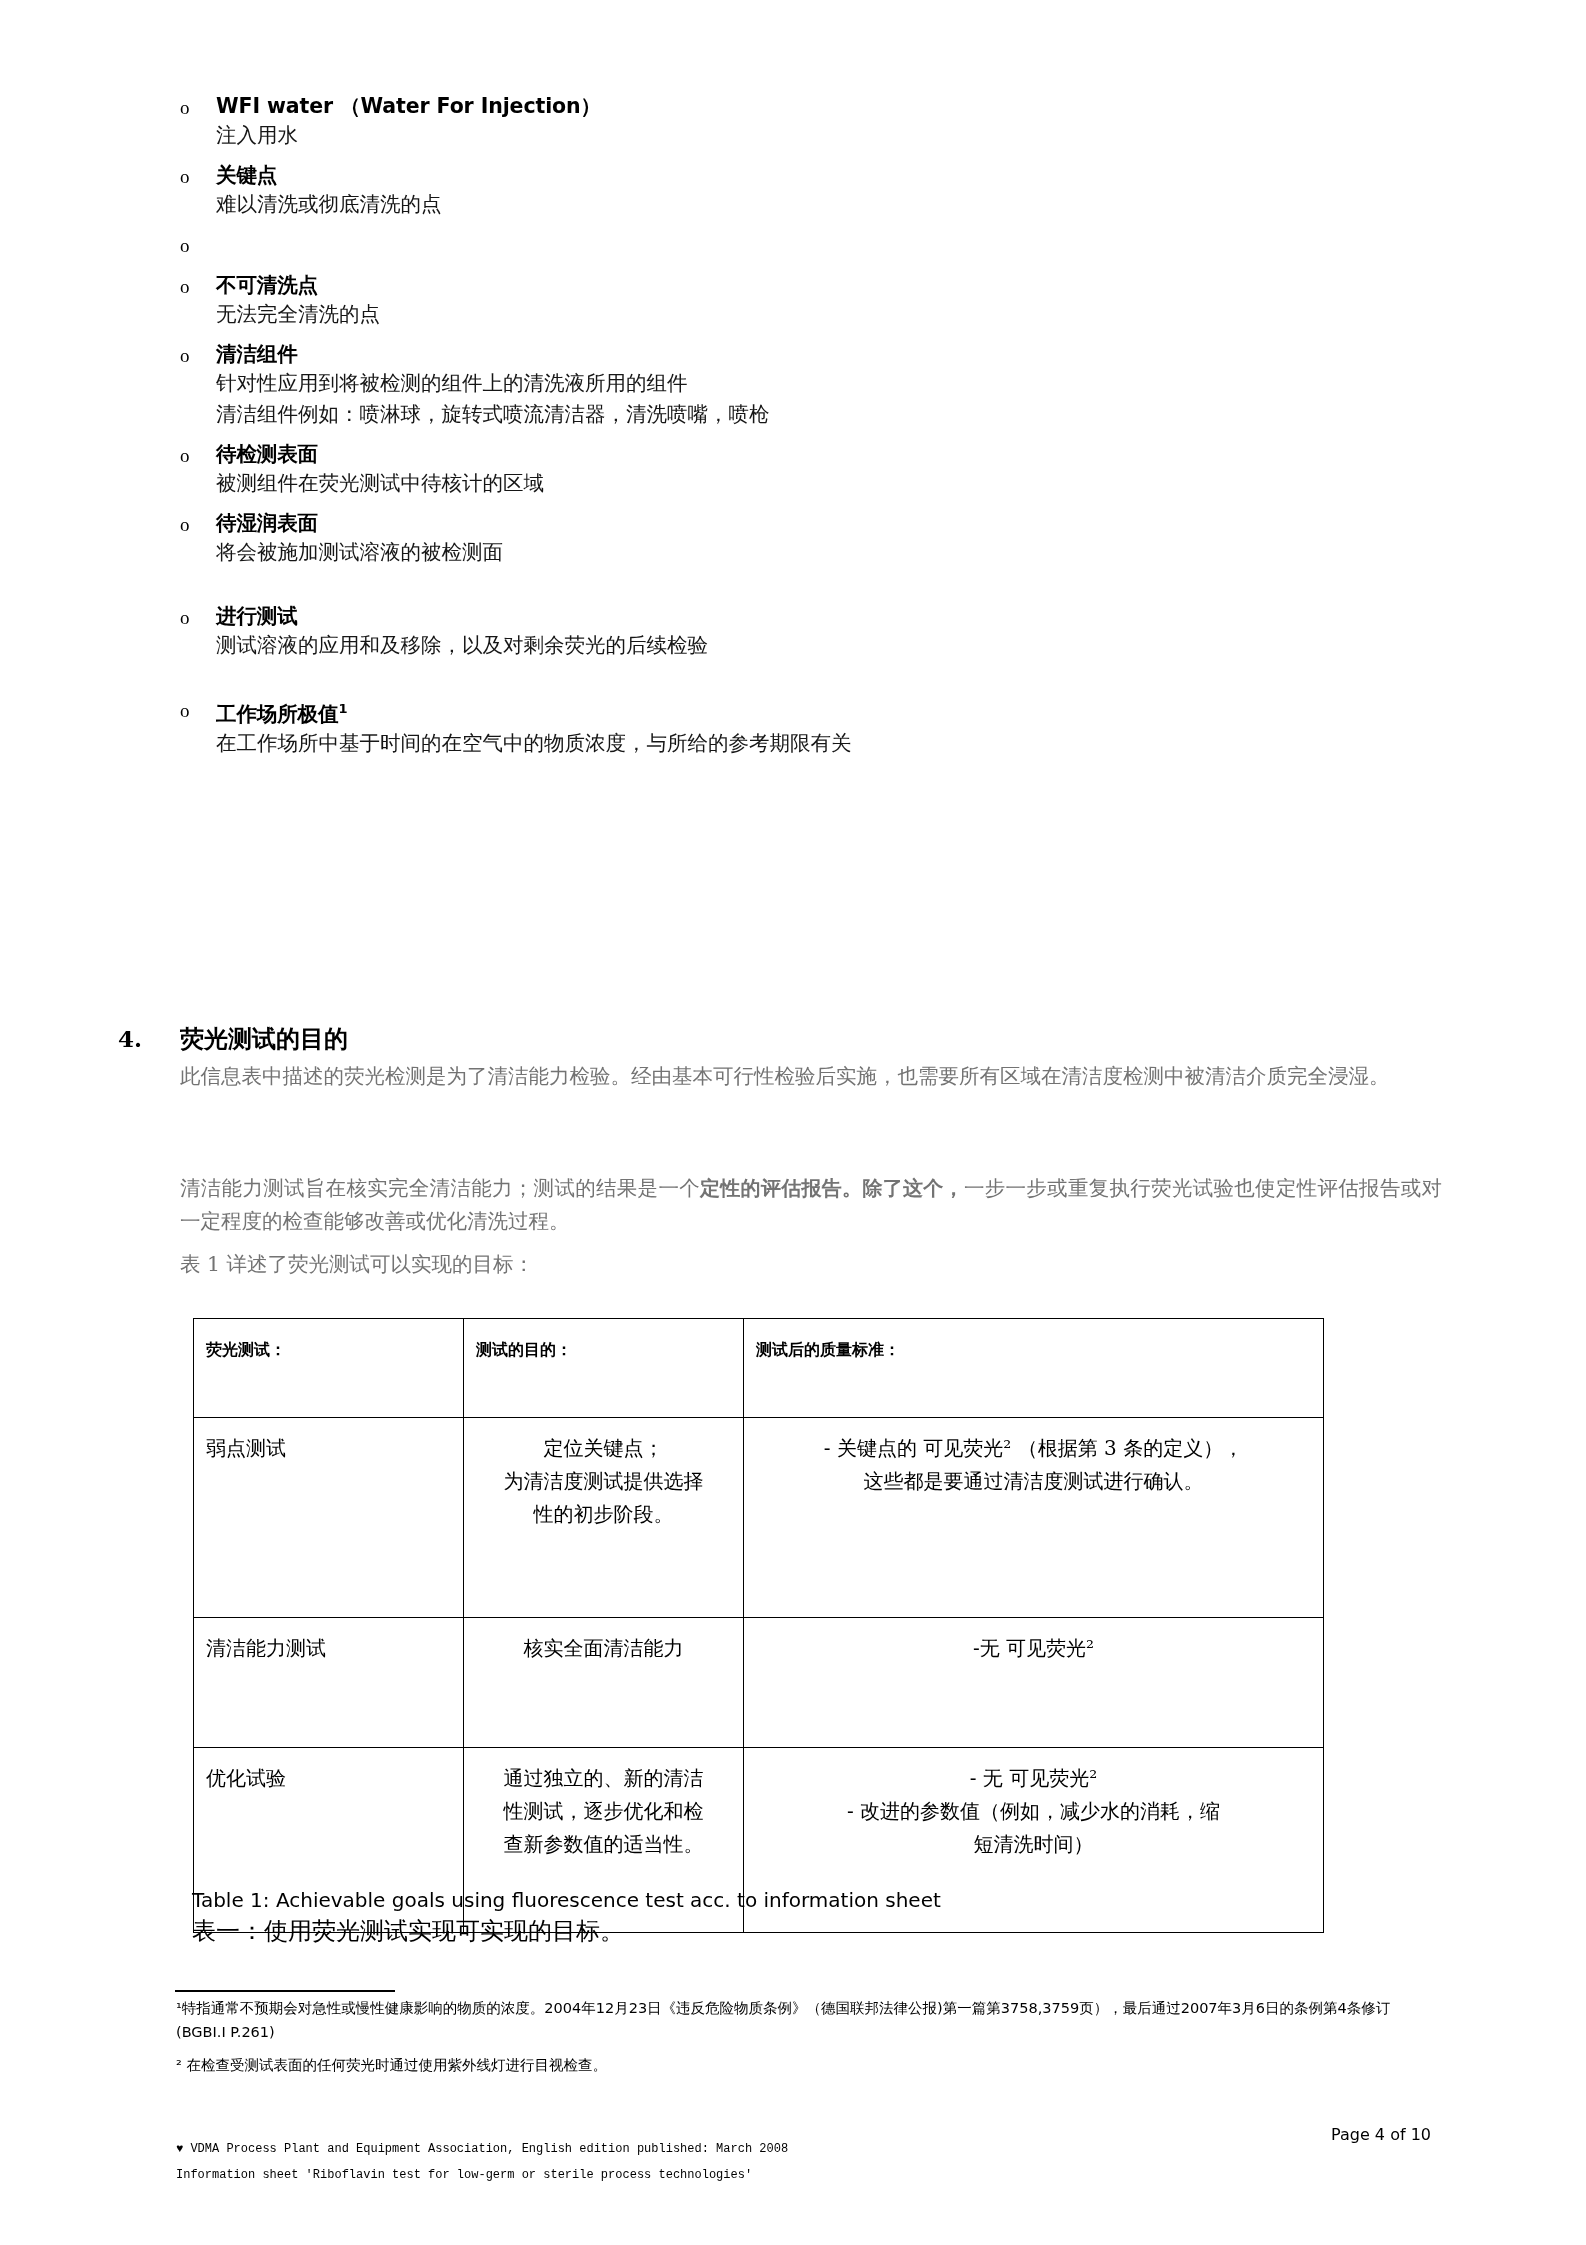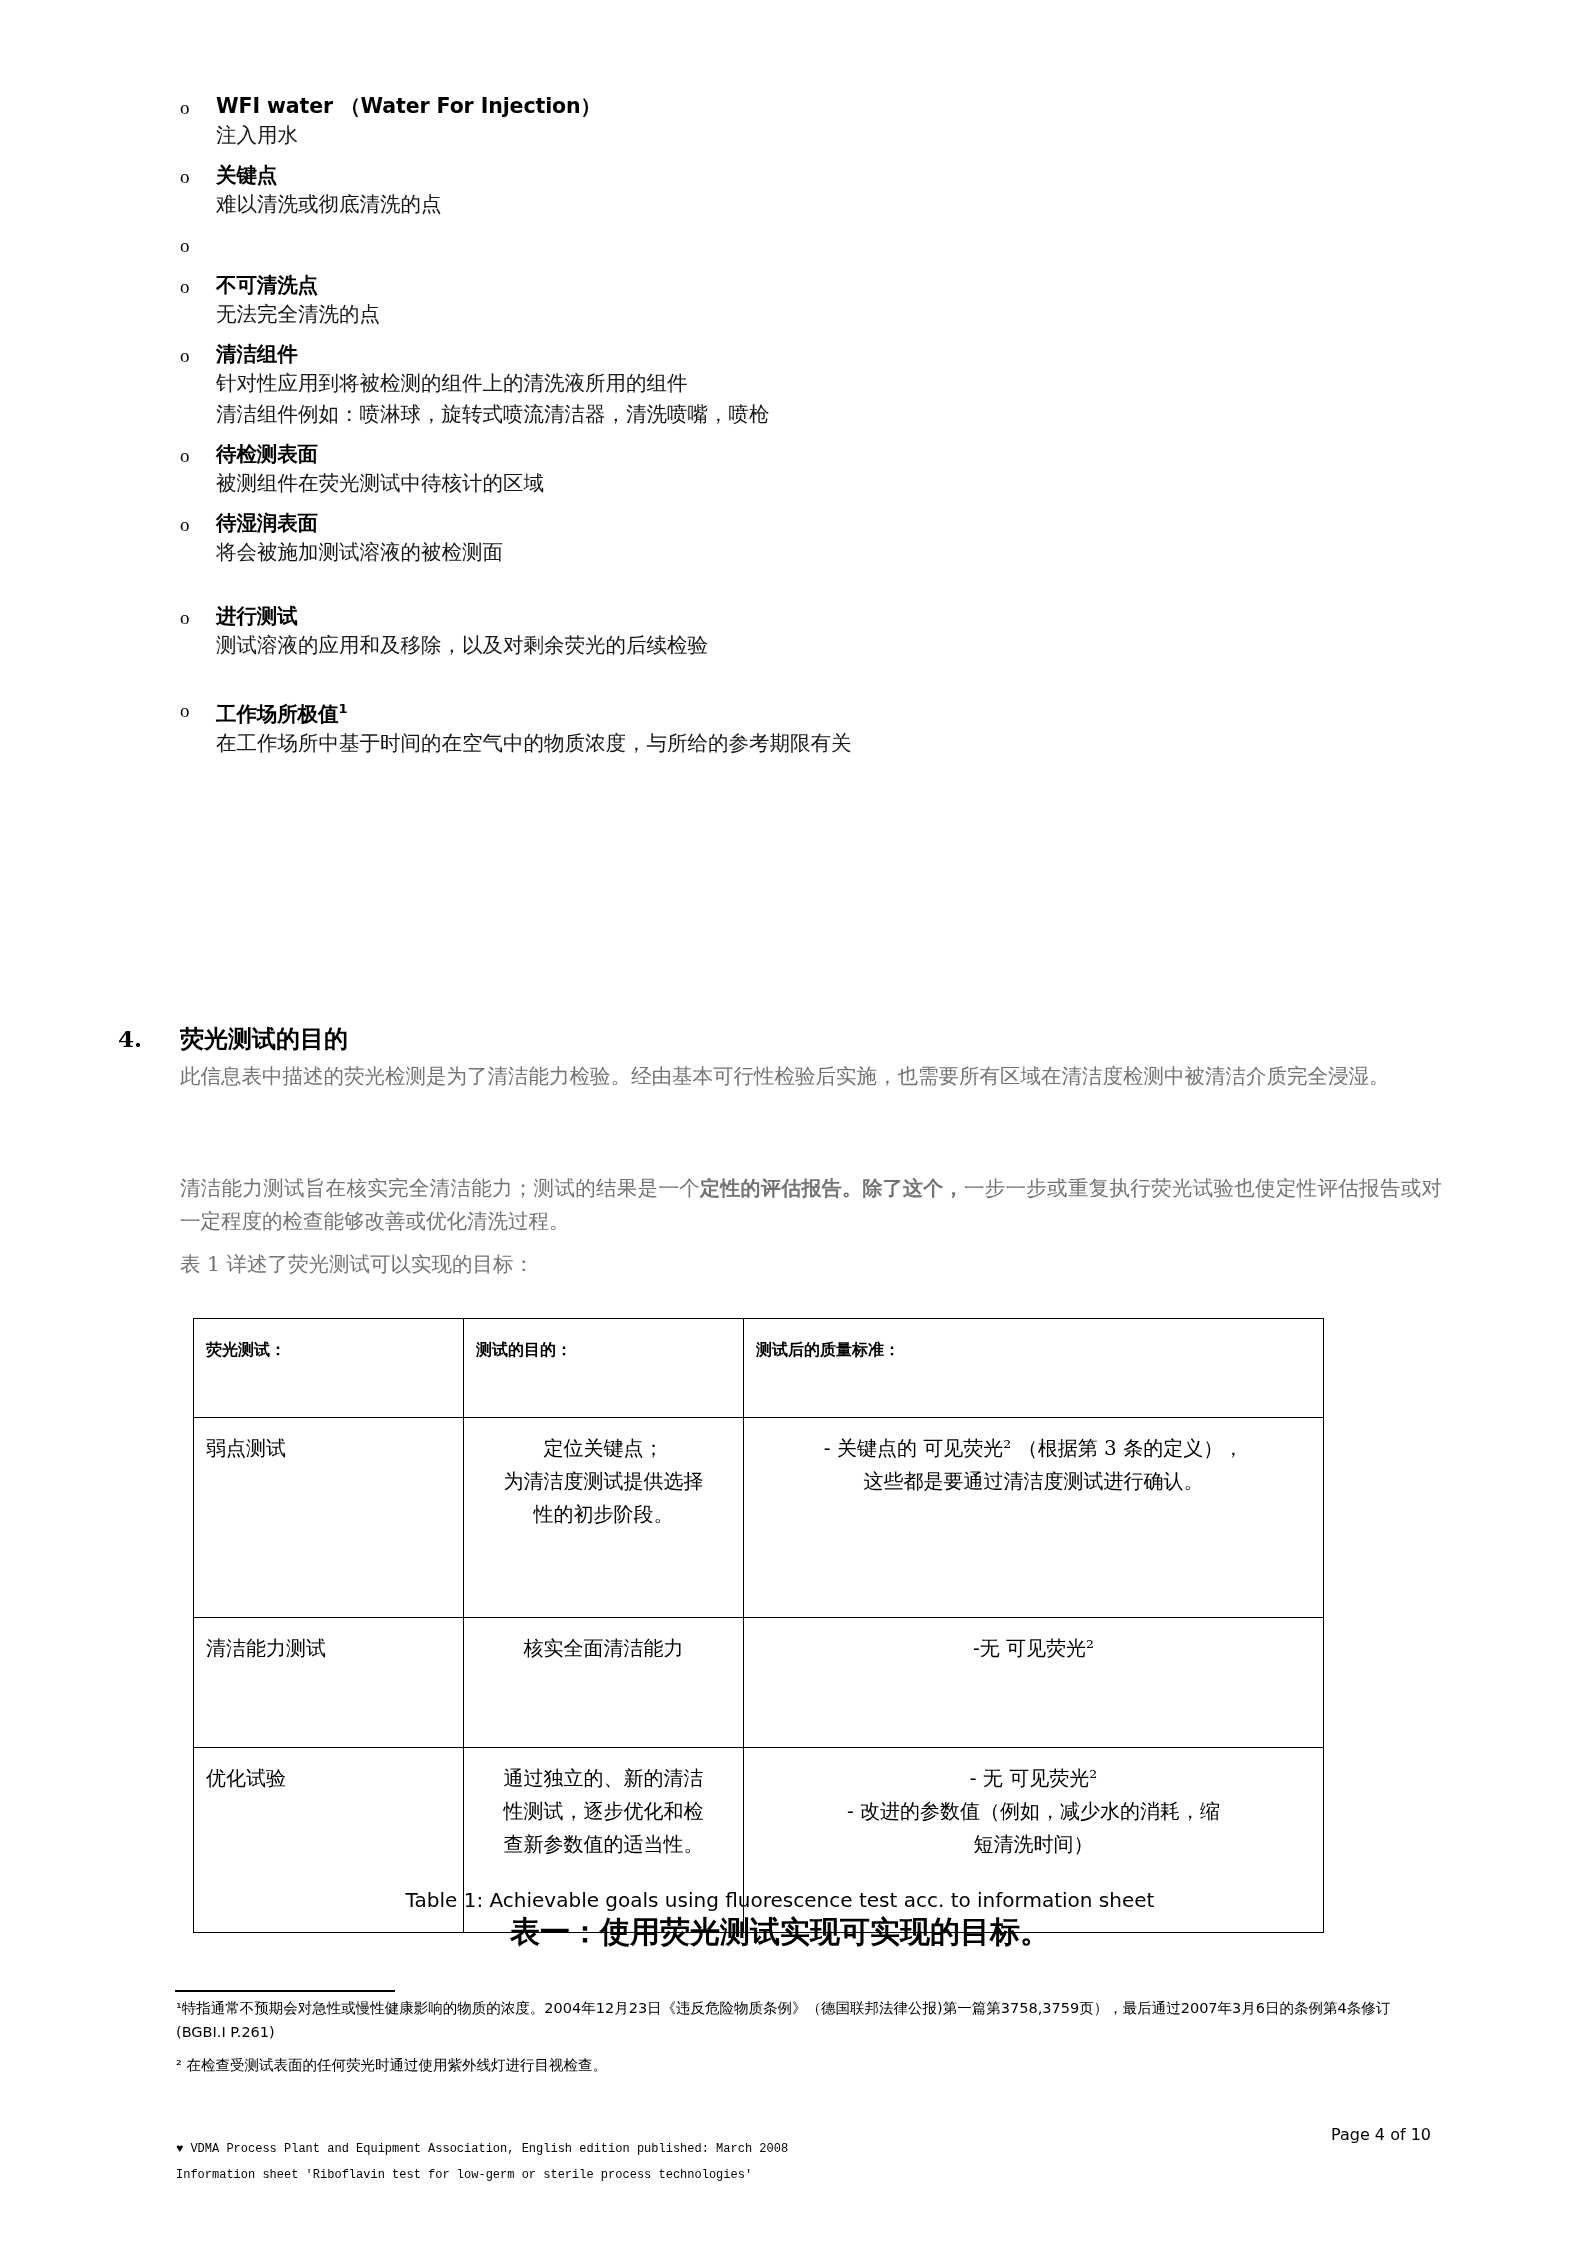--- a/index.html
+++ b/index.html
@@ -131,35 +131,33 @@
   .col-c { width: 580px; }
   .row-h { height: 74px; }
   .row-1 td { height: 175px; }
   .row-2 td { height: 105px; }
   .row-3 td { height: 160px; }
   .cell-line { display: block; text-align: center; }
 
   
   .caption {
     position: absolute;
-    left: 180px;
+    left: 192px;
     top: 1886px;
     width: 1200px;
-    text-align: center;
   }
   .caption-en {
     font-family: "DejaVu Sans", sans-serif;
     font-size: 20px;
     line-height: 29px;
   }
   .caption-zh {
     font-family: "DejaVu Serif", "Liberation Serif", serif;
-    font-size: 30px;
+    font-size: 24px;
     line-height: 33px;
-    font-weight: bold;
   }
 
   
   .footnote-rule {
     position: absolute;
     left: 175px;
     top: 1990px;
     width: 220px;
     height: 0;
     border-top: 2px solid #000;

